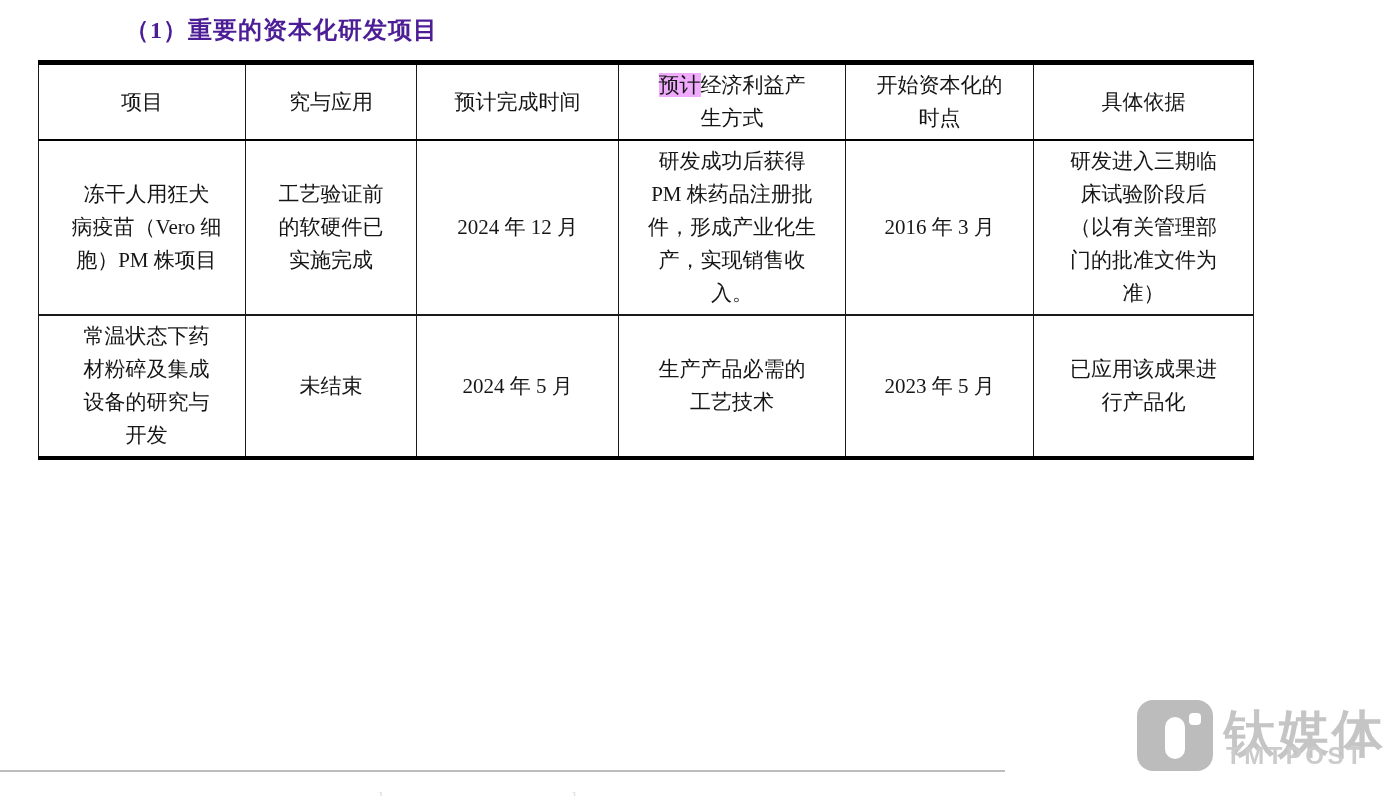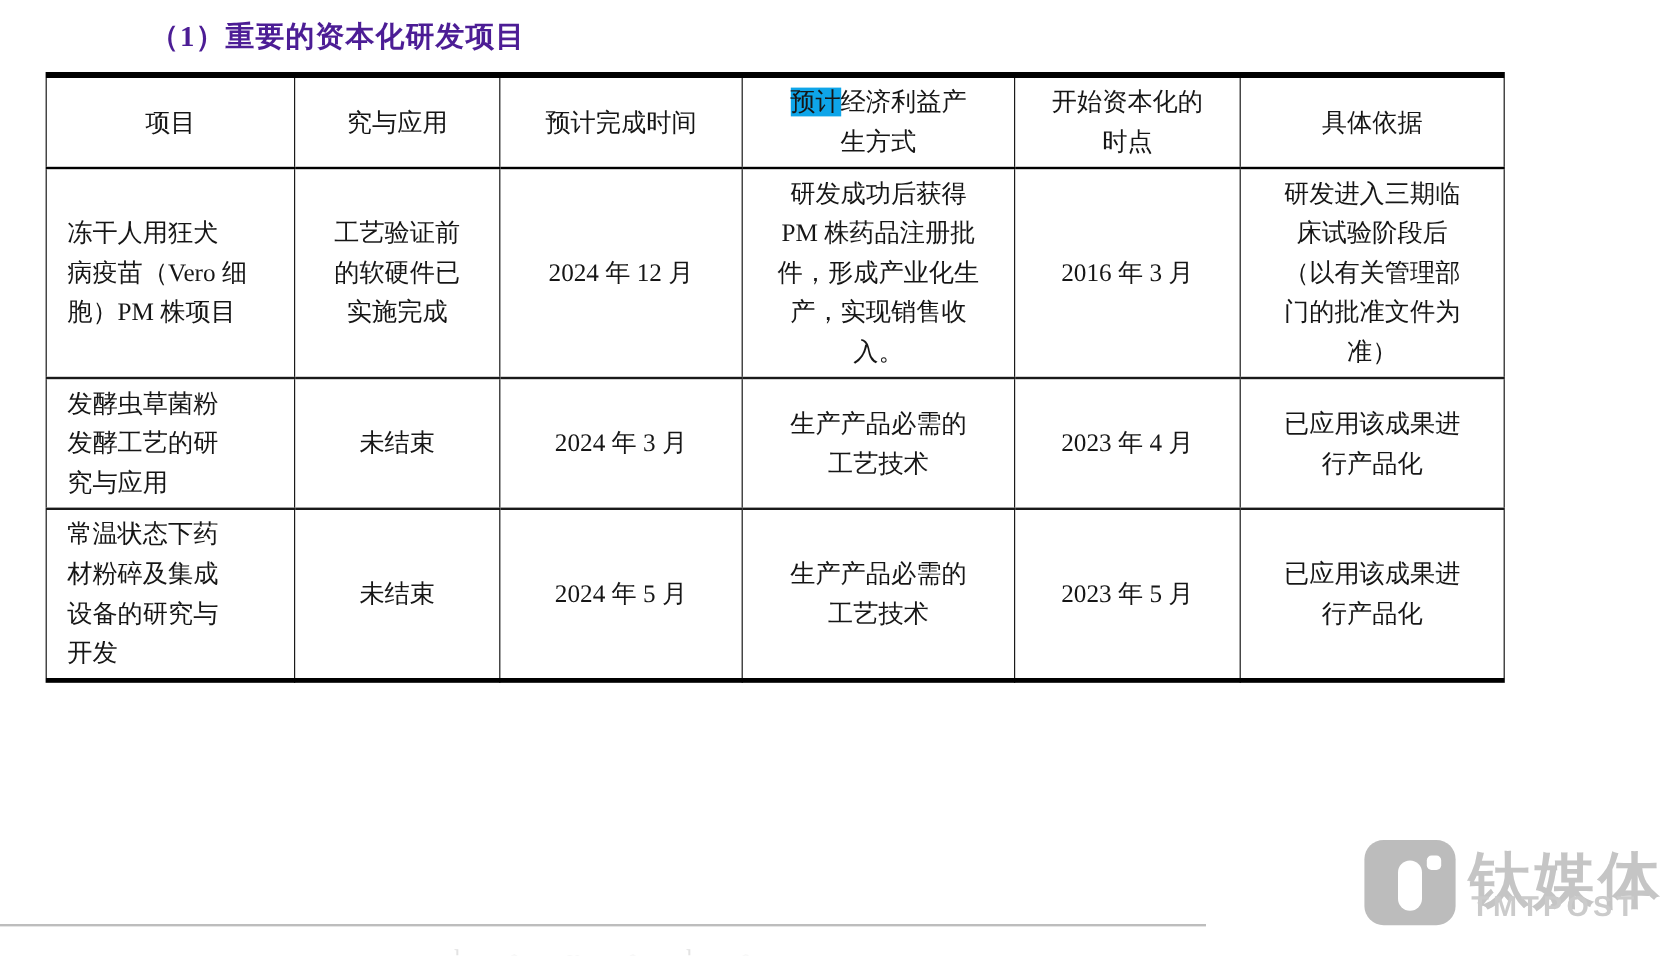--- a/index.html
+++ b/index.html
@@ -24,22 +24,22 @@
   table.capex{border-top:5px solid #000;border-bottom:4px solid #000;
     border-left:1.5px solid #1a1a1a;border-right:1.5px solid #1a1a1a;}
   .capex th,.capex td{
     border:1.5px solid #1a1a1a;
     border-top-width:2px;border-bottom-width:2px;
     vertical-align:middle;text-align:center;
     padding:4px 8px;font-weight:normal;
   }
   .capex thead th{border-bottom:2.5px solid #000;}
   .cell{white-space:pre-line;}
-  td.col-project{text-align:left;padding-left:17px;}
-  .hl{background:#0ea5e9;}
+  td.col-project{text-align:center;padding-left:17px;}
+  .hl{background:#f0abfc;}
   
   .watermark{position:absolute;z-index:1;pointer-events:none;}
   .wm-logo{
     position:absolute;left:1137px;top:700px;width:76px;height:71px;
     background:#bcbcbc;border-radius:16px;
   }
   .wm-logo .wm-bar{
     position:absolute;left:28px;top:17px;width:20px;height:42px;
     background:#ffffff;border-radius:10px;
   }
@@ -131,44 +131,20 @@
           <div class="cell">2016 年 3 月</div>
         </td>
       <td>
           <div class="cell">研发进入三期临
 床试验阶段后
 （以有关管理部
 门的批准文件为
 准）</div>
         </td>
     </tr>
-    <tr style="height:105px;">
-      <td class="col-project">
-          <div class="cell">发酵虫草菌粉
-发酵工艺的研
-究与应用</div>
-        </td>
-      <td>
-          <div class="cell">未结束</div>
-        </td>
-      <td>
-          <div class="cell">2024 年 3 月</div>
-        </td>
-      <td>
-          <div class="cell">生产产品必需的
-工艺技术</div>
-        </td>
-      <td>
-          <div class="cell">2023 年 4 月</div>
-        </td>
-      <td>
-          <div class="cell">已应用该成果进
-行产品化</div>
-        </td>
-    </tr>
     <tr style="height:128px;">
       <td class="col-project">
           <div class="cell">常温状态下药
 材粉碎及集成
 设备的研究与
 开发</div>
         </td>
       <td>
           <div class="cell">未结束</div>
         </td>

